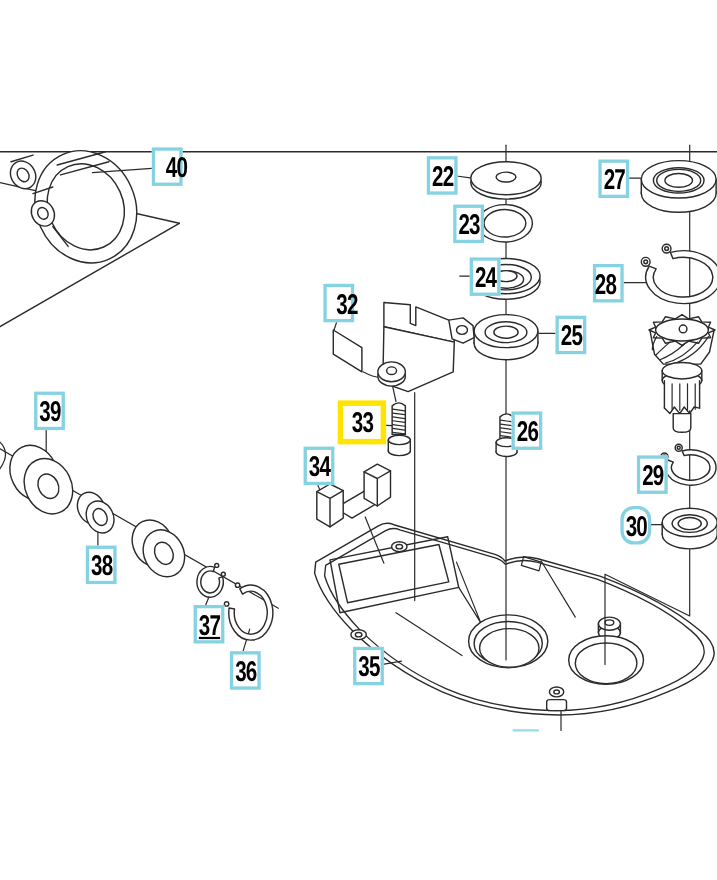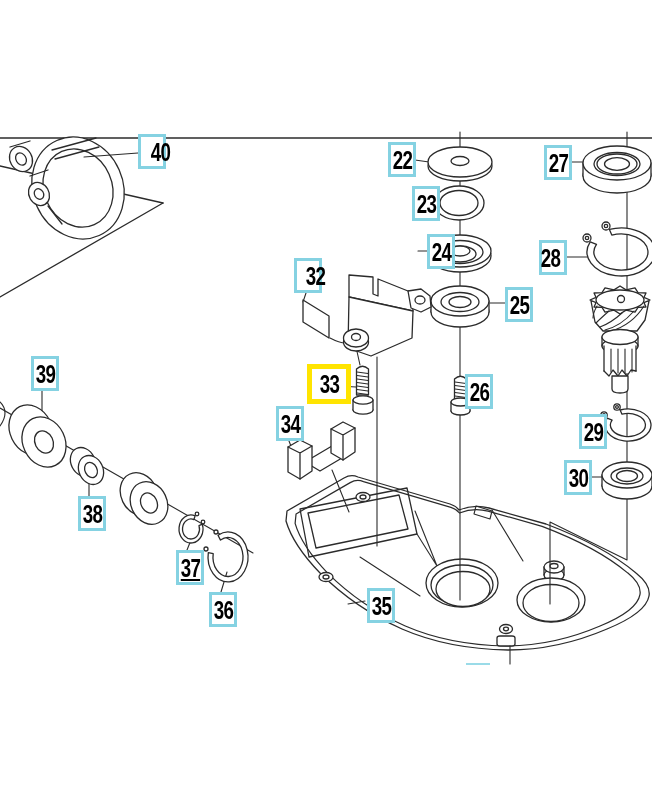--- a/index.html
+++ b/index.html
@@ -260,33 +260,33 @@
     </div>
   <div class="plabel" style="left:544px;top:145px;">
       <span>27</span>
     </div>
   <div class="plabel" style="left:539px;top:240px;justify-content:flex-end;">
       <span>28</span>
     </div>
   <div class="plabel" style="left:565px;top:414px;margin-left:14px;">
       <span>29</span>
     </div>
-  <div class="plabel" style="left:564px;top:460px;">
+  <div class="plabel" style="left:564px;top:460px;border-radius:12px;">
       <span>30</span>
     </div>
   <div class="plabel" style="left:294px;top:258px;padding-left:14px;">
       <span>32</span>
     </div>
   <div class="plabel hl" style="left:307px;top:364px;">
       <span>33</span>
     </div>
   <div class="plabel" style="left:276px;top:406px;">
       <span>34</span>
     </div>
-  <div class="plabel" style="left:321px;top:588px;margin-left:46px;">
+  <div class="plabel" style="left:321px;top:588px;">
       <span>35</span>
     </div>
   <div class="plabel" style="left:209px;top:592px;">
       <span>36</span>
     </div>
   <div class="plabel" style="left:176px;top:550px;text-decoration:underline;">
       <span>37</span>
     </div>
   <div class="plabel" style="left:78px;top:496px;">
       <span>38</span>

